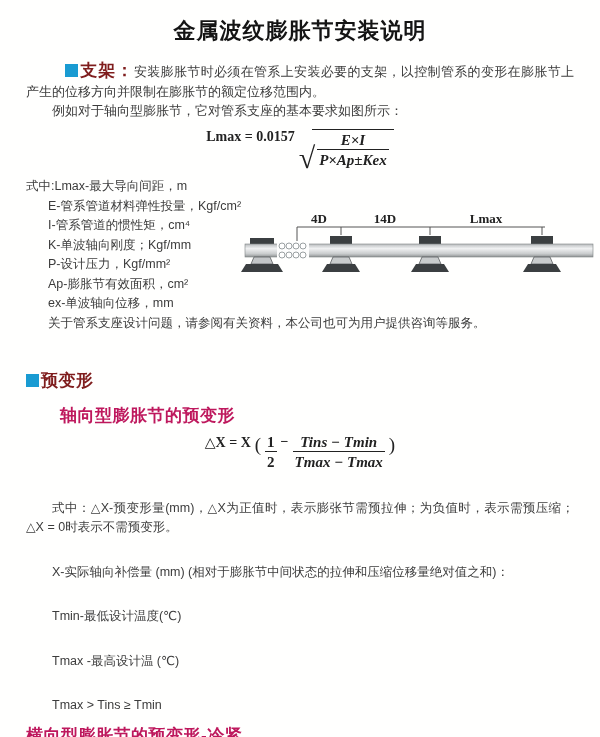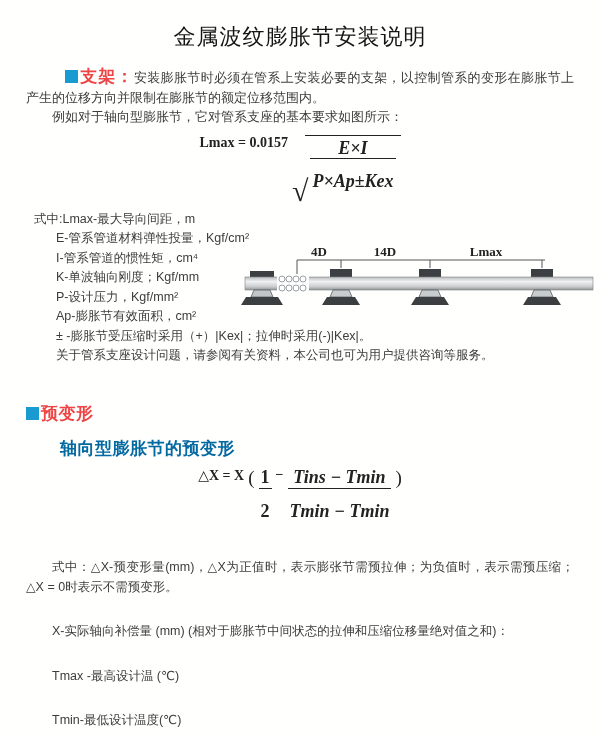--- a/index.html
+++ b/index.html
@@ -3,55 +3,55 @@
 <meta charset="utf-8">
 <style>
   html,body{margin:0;padding:0;}
   body{
     width:600px;height:737px;background:#fffffe;
     font-family:"Liberation Sans","DejaVu Sans",sans-serif;
     color:#3c3c3c;overflow:hidden;
   }
   .page{box-sizing:border-box;width:600px;padding:10px 26px 0;}
   .doc-title{
-    text-align:center;font-size:22px;font-weight:normal;color:#141414;
-    margin:12px 0 15px;letter-spacing:1px;
+    text-align:center;font-size:22px;font-weight:bold;color:#141414;
+    margin:6px 0 15px;letter-spacing:1px;
   }
   .marker{
     display:inline-block;width:13px;height:13px;background:#199bd2;
     margin-right:2px;vertical-align:-1px;
   }
   .inline-head,.sec-head{
-    color:#ef4444;font-size:17px;font-weight:bold;letter-spacing:.5px;
+    color:#7f1d1d;font-size:17px;font-weight:bold;letter-spacing:.5px;
   }
   .sec-head{margin:10px 0 12px;}
   .sub-head{
-    color:#0369a1;font-size:17px;font-weight:bold;letter-spacing:.5px;
+    color:#be185d;font-size:17px;font-weight:bold;letter-spacing:.5px;
     margin:8px 0 4px;
   }
   .indent34{margin-left:34px;}
   p.body-p{font-size:13px;line-height:19.5px;margin:0;text-align:justify;}
   .first-indent{text-indent:39px;}
   .indent2em{text-indent:26px;}
   
   .support-detail{position:relative;margin-top:4px;min-height:182px;}
   .def-list{font-size:12.5px;line-height:19.5px;}
-  .def-item{white-space:nowrap;margin-left:8px;}
+  .def-item{white-space:nowrap;}
   .def-item.pad{padding-left:22px;}
   .sup-diagram{position:absolute;left:212px;top:34px;}
   
   .formula-row{text-align:center;margin:6px 0;}
   .formula{
     display:inline-flex;gap:4px;
     font-family:"Liberation Serif","DejaVu Serif",serif;
     font-weight:bold;font-size:14px;color:#222;
   }
   .frac{display:inline-flex;flex-direction:column;text-align:center;
-        font-size:18px;line-height:1.15;vertical-align:middle;}
-  .frac .den{border-top:1px solid #222;padding:12px 2px;}
+        font-size:15px;line-height:1.15;vertical-align:middle;}
+  .frac .den{border-top:1px solid #222;padding:2px 2px;}
   .frac .num{padding:0 2px;}
   .ital{font-style:italic;}
   .sqrt{display:inline-flex;align-items:stretch;}
   .sqrt .rad{font-size:30px;font-weight:normal;line-height:.9;align-self:flex-end;margin-right:-3px;}
   .sqrt .sq-content{border-top:1.6px solid #222;padding:2px 5px 0;}
   .paren{font-size:19px;font-weight:normal;}
   .notes{font-size:12.5px;line-height:19.5px;margin-top:4px;}
   .note-line{padding-left:26px;margin-top:25px;}
   .note-line.wrap{padding-left:0;text-indent:26px;text-align:justify;}
 </style>
@@ -82,21 +82,21 @@
   </div>
 
   <div class="support-detail">
     <div class="def-list">
       <div class="def-item">式中:Lmax-最大导向间距，m</div>
       <div class="def-item pad">E-管系管道材料弹性投量，Kgf/cm²</div>
       <div class="def-item pad">I-管系管道的惯性矩，cm⁴</div>
       <div class="def-item pad">K-单波轴向刚度；Kgf/mm</div>
       <div class="def-item pad">P-设计压力，Kgf/mm²</div>
       <div class="def-item pad">Ap-膨胀节有效面积，cm²</div>
-      <div class="def-item pad">± -膨胀节受压缩时采用（+）|Kex|；拉伸时采用(-)|Kex|。</div>
+      <div class="def-item pad">ex-单波轴向位移，mm</div>
       <div class="def-item pad">关于管系支座设计问题，请参阅有关资料，本公司也可为用户提供咨询等服务。</div>
     </div>
 
     <svg class="sup-diagram" width="357" height="96" viewBox="0 0 357 96">
       <defs>
         <linearGradient id="pipeGrad" x1="0" y1="0" x2="0" y2="1">
           <stop offset="0" stop-color="#b9bcbe"></stop>
           <stop offset="0.35" stop-color="#f0f1f2"></stop>
           <stop offset="0.75" stop-color="#c9cccd"></stop>
           <stop offset="1" stop-color="#8f9394"></stop>
@@ -165,29 +165,29 @@
     <span class="formula">
       <span>△X = X</span>
         <span class="paren">(</span>
       <span class="frac">
         <span class="num">1</span>
         <span class="den">2</span>
       </span>
       <span>−</span>
       <span class="frac ital">
         <span class="num">Tins − Tmin</span>
-        <span class="den">Tmin − Tmin</span>
+        <span class="den">Tmax − Tmax</span>
       </span>
       <span class="paren">)</span>
     </span>
   </div>
 
   <div class="notes">
     <div class="note-line wrap">式中：△X-预变形量(mm)，△X为正值时，表示膨张节需预拉伸；为负值时，表示需预压缩；△X = 0时表示不需预变形。</div>
     <div class="note-line">X-实际轴向补偿量 (mm) (相对于膨胀节中间状态的拉伸和压缩位移量绝对值之和)：</div>
+    <div class="note-line">Tmin-最低设计温度(℃)</div>
     <div class="note-line">Tmax -最高设计温 (℃)</div>
-    <div class="note-line">Tmin-最低设计温度(℃)</div>
     <div class="note-line">Tmax &gt; Tins ≥ Tmin</div>
   </div>
 
   <div class="sub-head">横向型膨胀节的预变形-冷紧</div>
 
 </div>
 
 </body></html>

